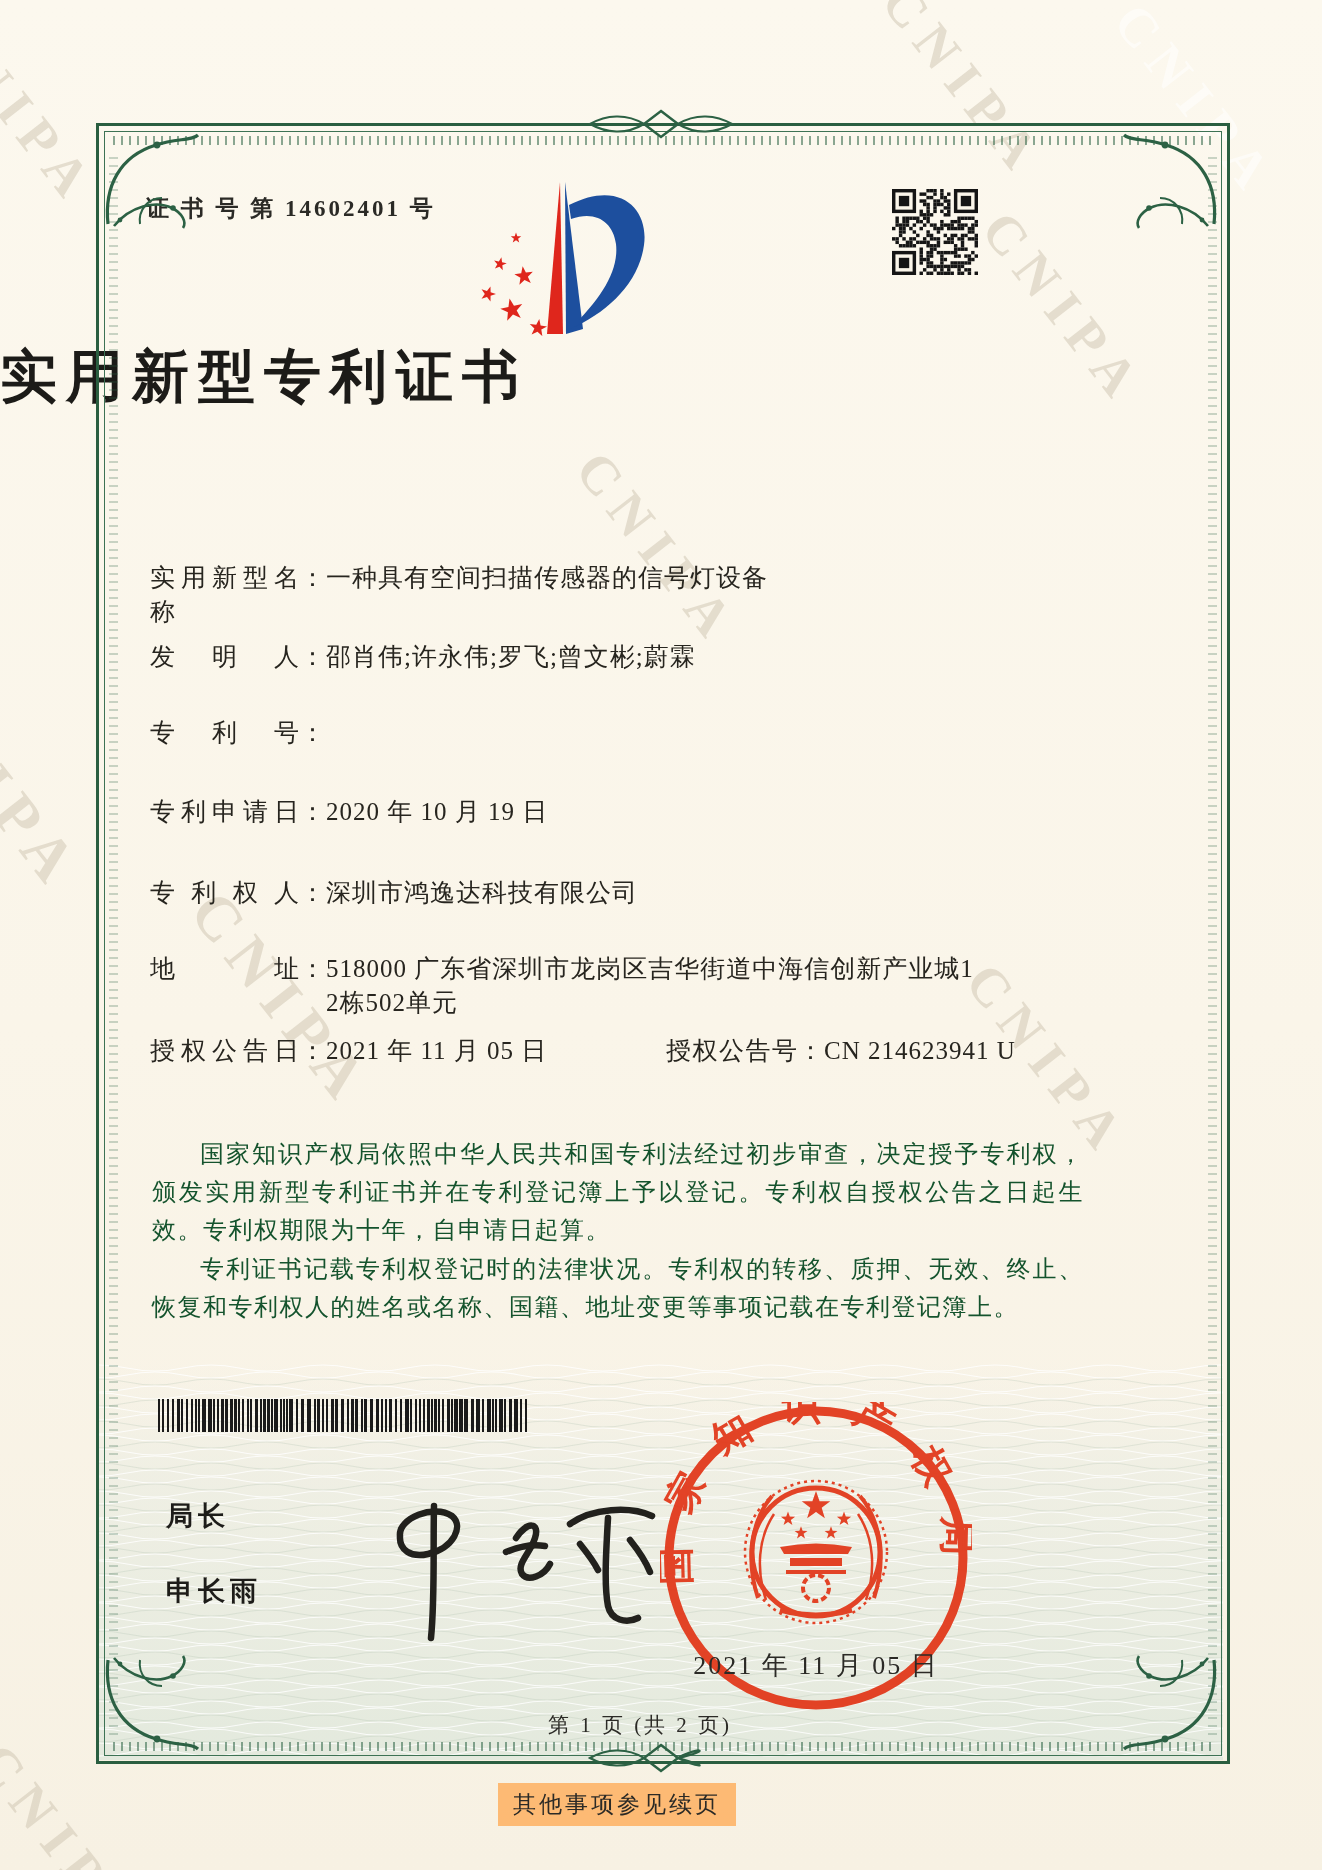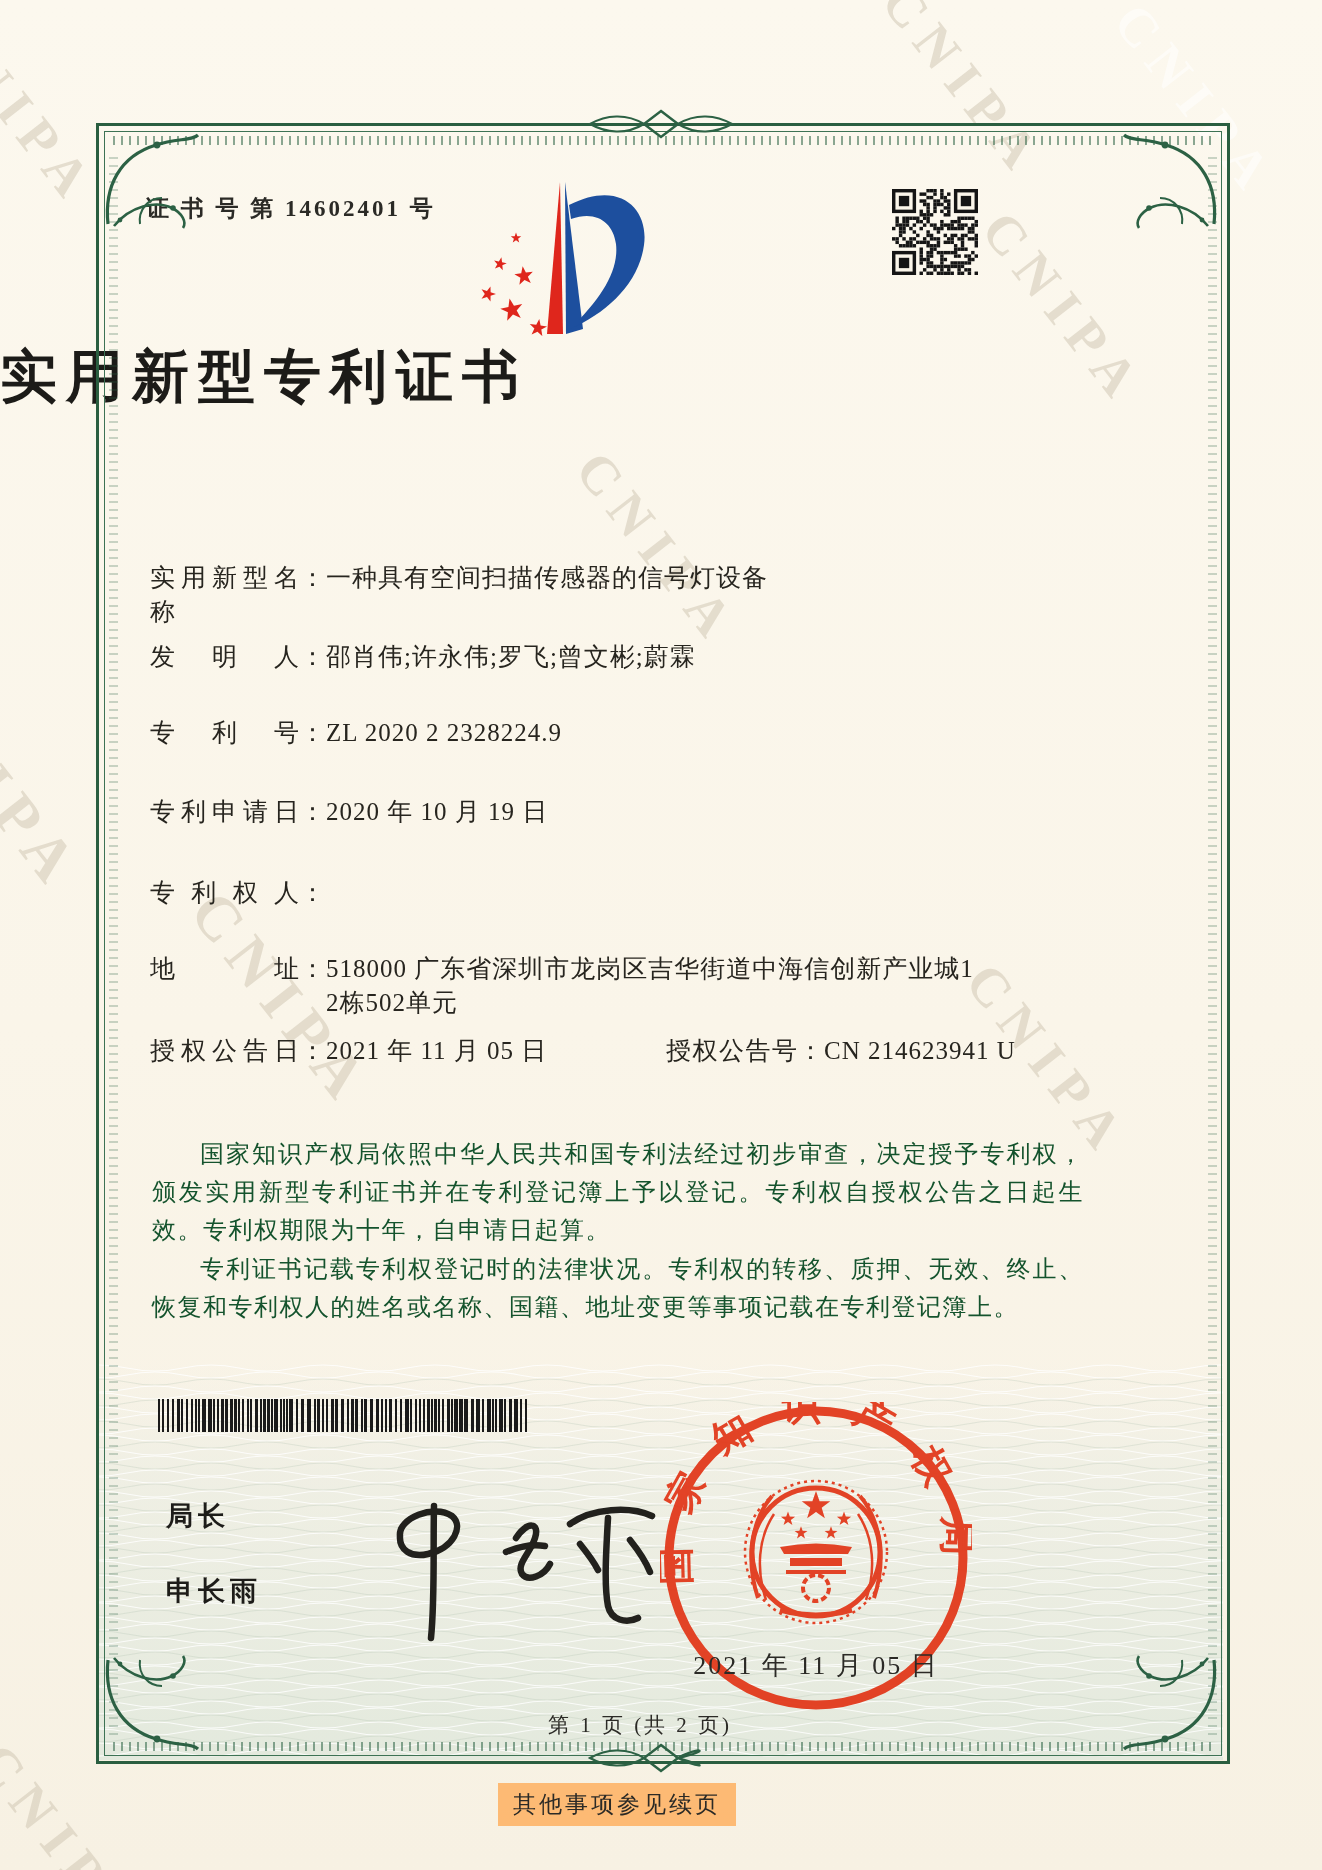--- a/index.html
+++ b/index.html
@@ -479,30 +479,30 @@
     <span class="f-value">一种具有空间扫描传感器的信号灯设备</span>
 </div>
 <div class="row" style="top:640px;">
   <span class="f-label">发明人</span>
     <span class="f-colon">：</span>
     <span class="f-value">邵肖伟;许永伟;罗飞;曾文彬;蔚霖</span>
 </div>
 <div class="row" style="top:716px;">
   <span class="f-label">专利号</span>
     <span class="f-colon">：</span>
-    <span class="f-value">ZL 2020 2 2328224.9</span>
 </div>
 <div class="row" style="top:795px;">
   <span class="f-label">专利申请日</span>
     <span class="f-colon">：</span>
     <span class="f-value">2020 年 10 月 19 日</span>
 </div>
 <div class="row" style="top:876px;">
   <span class="f-label">专利权人</span>
     <span class="f-colon">：</span>
+    <span class="f-value">深圳市鸿逸达科技有限公司</span>
 </div>
 <div class="row" style="top:952px;">
   <span class="f-label">地址</span>
     <span class="f-colon">：</span>
     <span class="f-value addr">518000 广东省深圳市龙岗区吉华街道中海信创新产业城1​2栋502单元</span>
 </div>
 <div class="row" style="top:1034px;">
   <span class="f-label">授权公告日</span>
     <span class="f-colon">：</span>
     <span class="f-value" style="max-width:330px;">2021 年 11 月 05 日</span>

